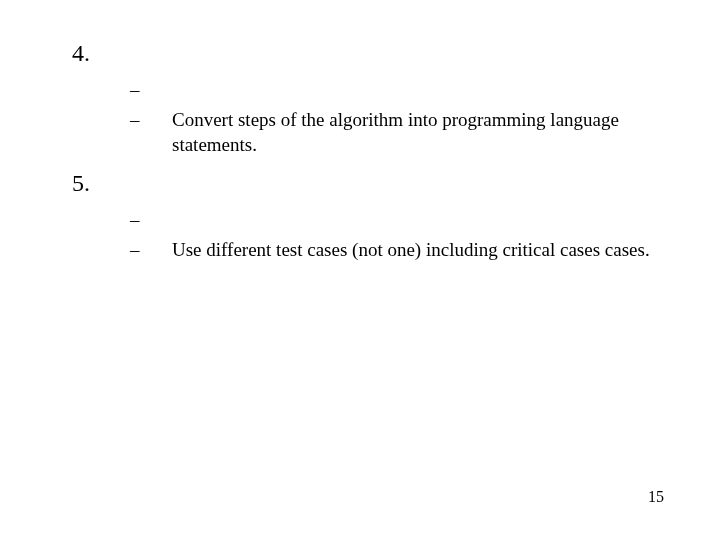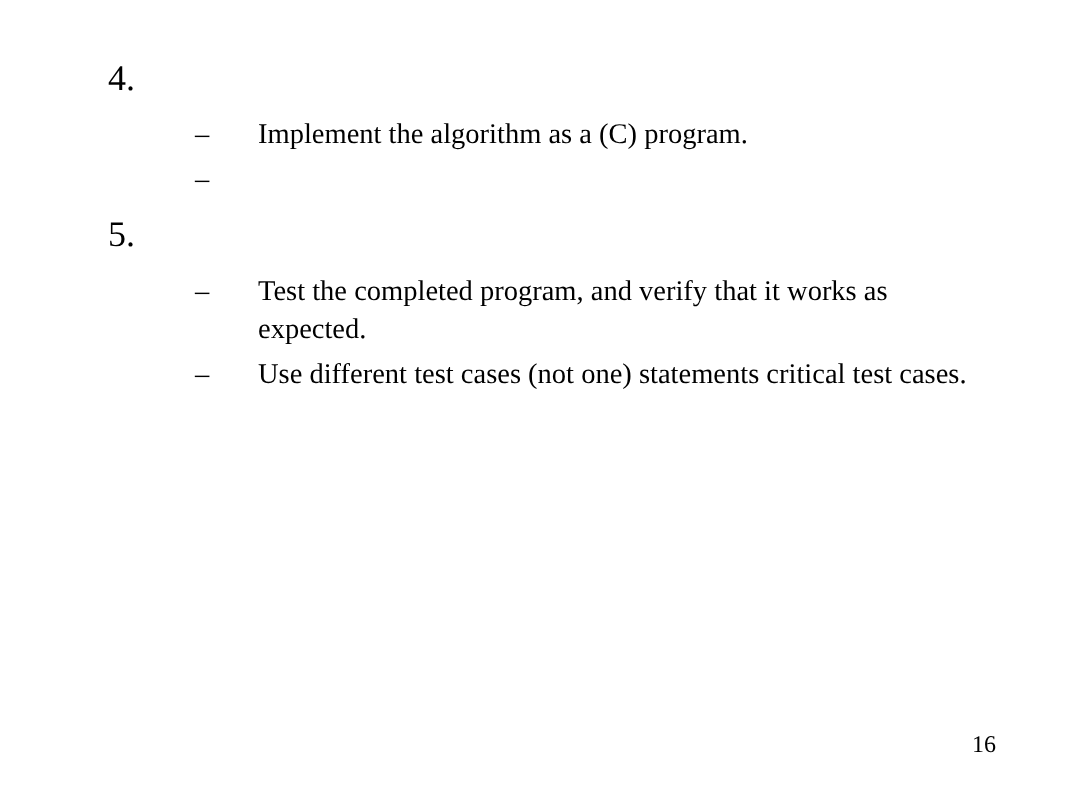--- a/index.html
+++ b/index.html
@@ -74,43 +74,42 @@
 
   <div class="item">
     <div class="item-head">
       <span class="num">4.</span>
       <span class="num-gap"></span>
     </div>
     <div class="subs">
       <div class="subrow">
         <span class="dash">–</span>
         <span class="dash-gap"></span>
-        <span class="subtext">Implement the algorithm as a (C) program.</span>
       </div>
       <div class="subrow">
         <span class="dash">–</span>
         <span class="dash-gap"></span>
+        <span class="subtext">Convert steps of the algorithm into programming language statements.</span>
       </div>
     </div>
   </div>
 
   <div class="item">
     <div class="item-head">
       <span class="num">5.</span>
       <span class="num-gap"></span>
     </div>
     <div class="subs">
       <div class="subrow">
         <span class="dash">–</span>
         <span class="dash-gap"></span>
-        <span class="subtext">Test the completed program, and verify that it works as expected.</span>
       </div>
       <div class="subrow">
         <span class="dash">–</span>
         <span class="dash-gap"></span>
-        <span class="subtext">Use different test cases (not one) statements critical test cases.</span>
+        <span class="subtext">Use different test cases (not one) including critical cases cases.</span>
       </div>
     </div>
   </div>
 
 </div>
 
-<div class="pagenum">16</div>
+<div class="pagenum">15</div>
 
 </body></html>

